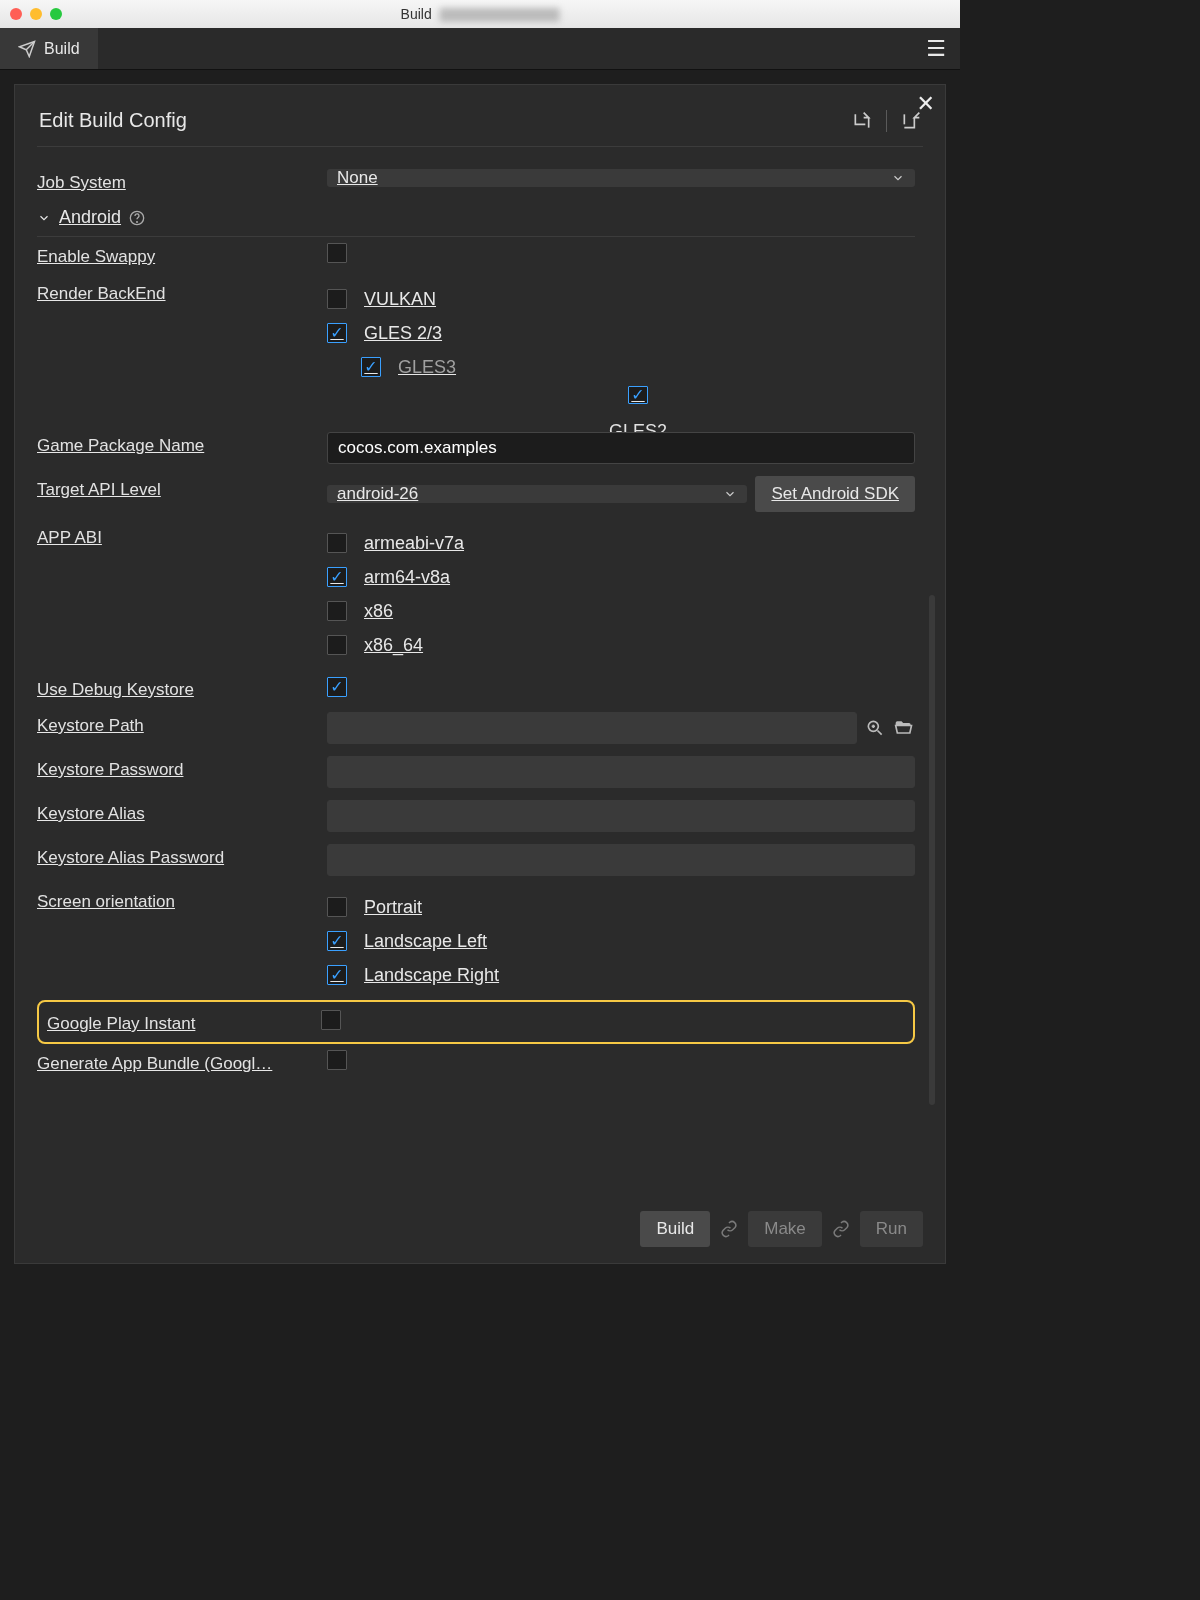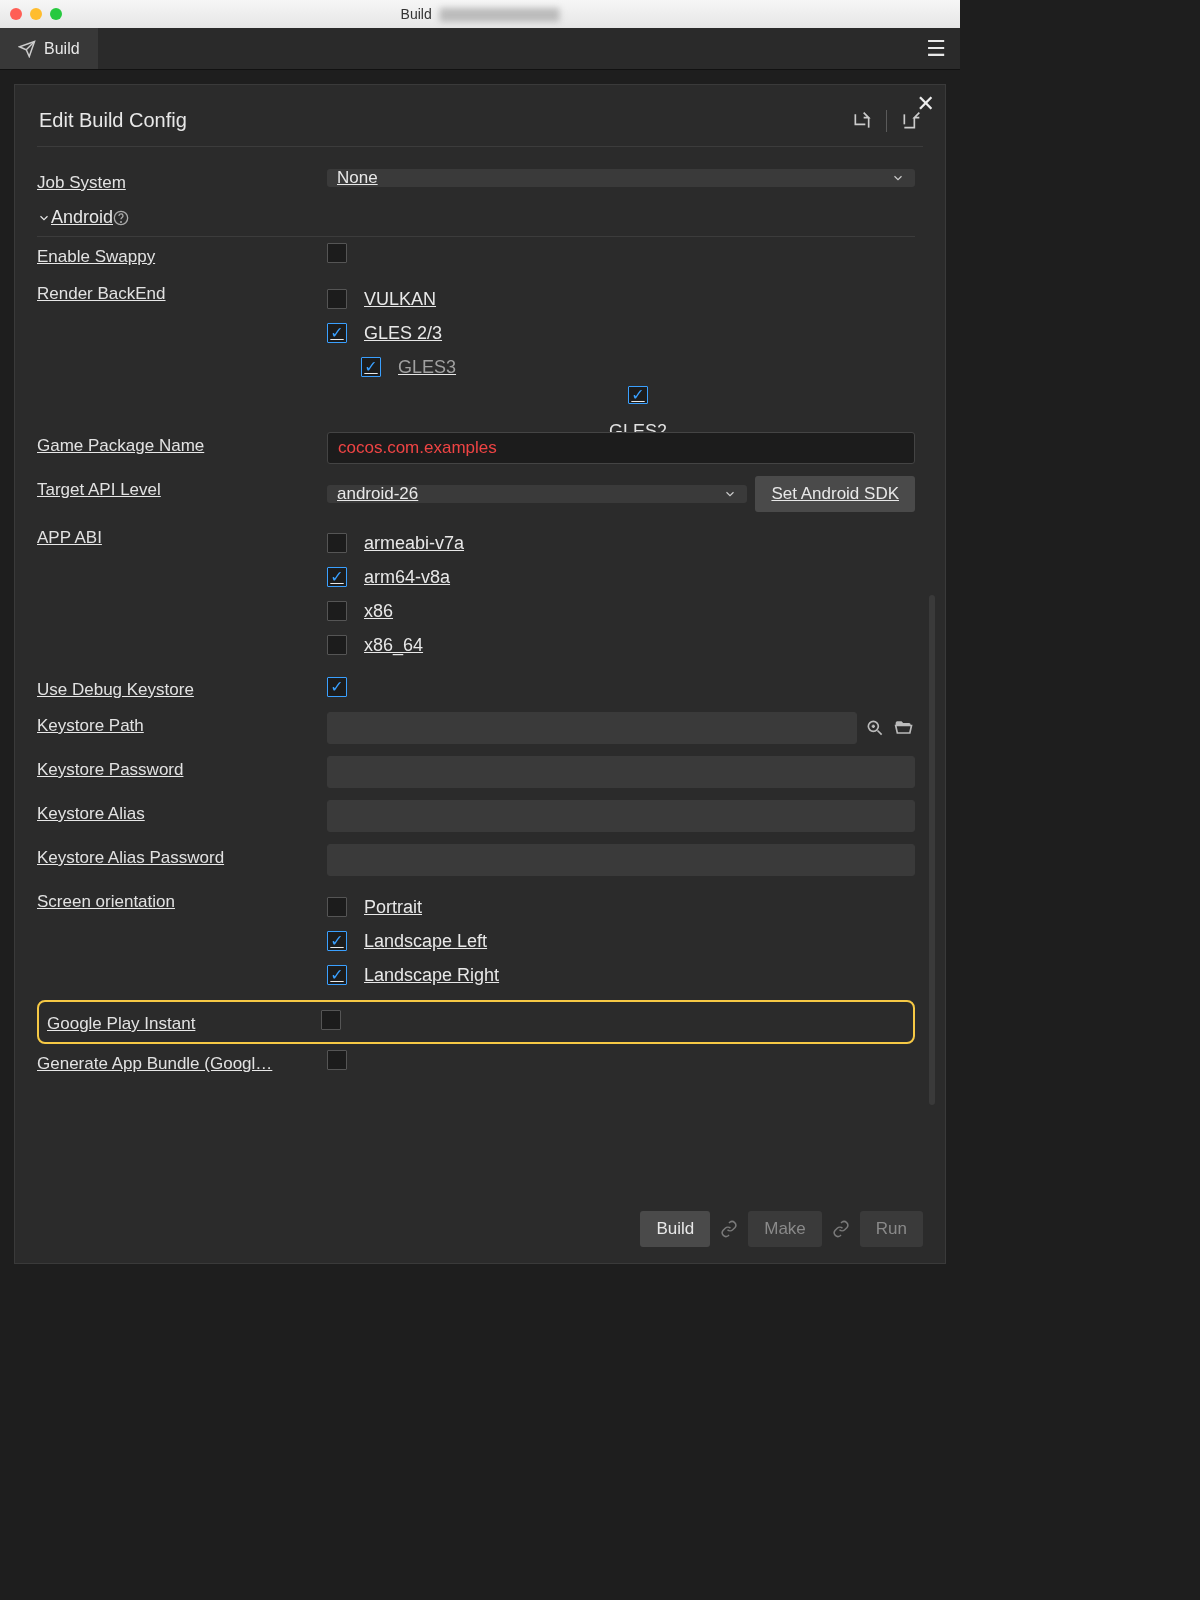--- a/index.html
+++ b/index.html
@@ -64,27 +64,27 @@
   .row { display:flex; align-items:flex-start; padding:6px 0; min-height:36px; }
   .label-col { width:290px; padding-top:4px; color:#e2e2e2; font-size:17px; }
   .value-col { flex:1; }
 
   .select {
     background:#3a3a3a; color:#e8e8e8; height:18px; border-radius:3px;
     display:flex; align-items:center; justify-content:space-between;
     padding:0 10px; font-size:17px; width:100%;
   }
   .input {
-    background:#1c1c1c; color:#ef4444; height:32px; border:1px solid #444;
+    background:#1c1c1c; color:#ffffff; height:32px; border:1px solid #444;
     border-radius:3px; padding:0 10px; font-size:17px; width:100%;
   }
   .input-disabled { background:#3a3a3a; border:1px solid #3a3a3a; }
   .input-row { display:flex; align-items:center; gap:8px; }
 
-  .group-header { display:flex; align-items:center; padding:8px 0; border-bottom:1px solid #3c3c3c; color:#e8e8e8; cursor:pointer; }
+  .group-header { display:flex; align-items:center; gap:8px; padding:8px 0; border-bottom:1px solid #3c3c3c; color:#e8e8e8; cursor:pointer; }
   .chev { display:inline-block; transform:rotate(0deg); }
 
   .checkbox {
     width:20px; height:20px; border:1px solid #555; background:#1c1c1c;
     display:inline-flex; align-items:center; justify-content:center;
     cursor:pointer; border-radius:1px;
   }
   .checkbox.checked { border-color:#3aa0ff; }
   .checkbox.checked::after {
     content:"✓"; color:#3aa0ff; font-size:16px; line-height:1;

